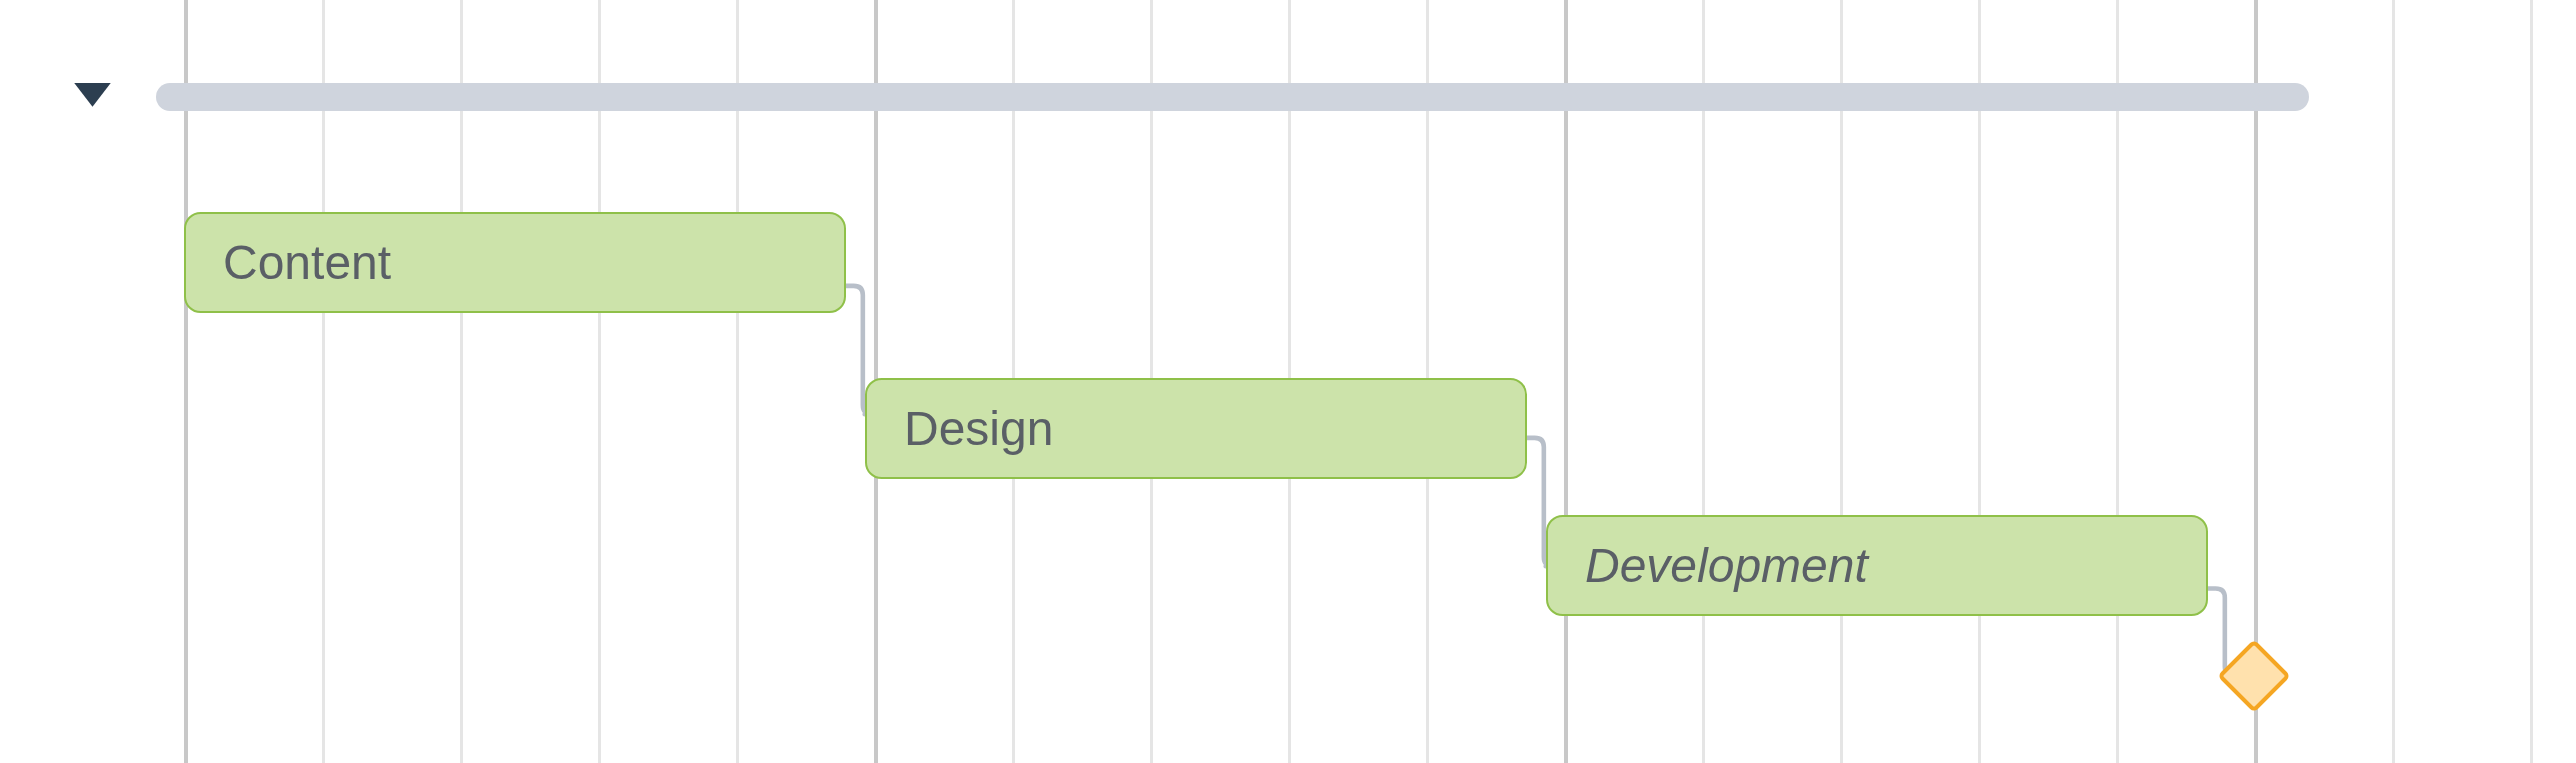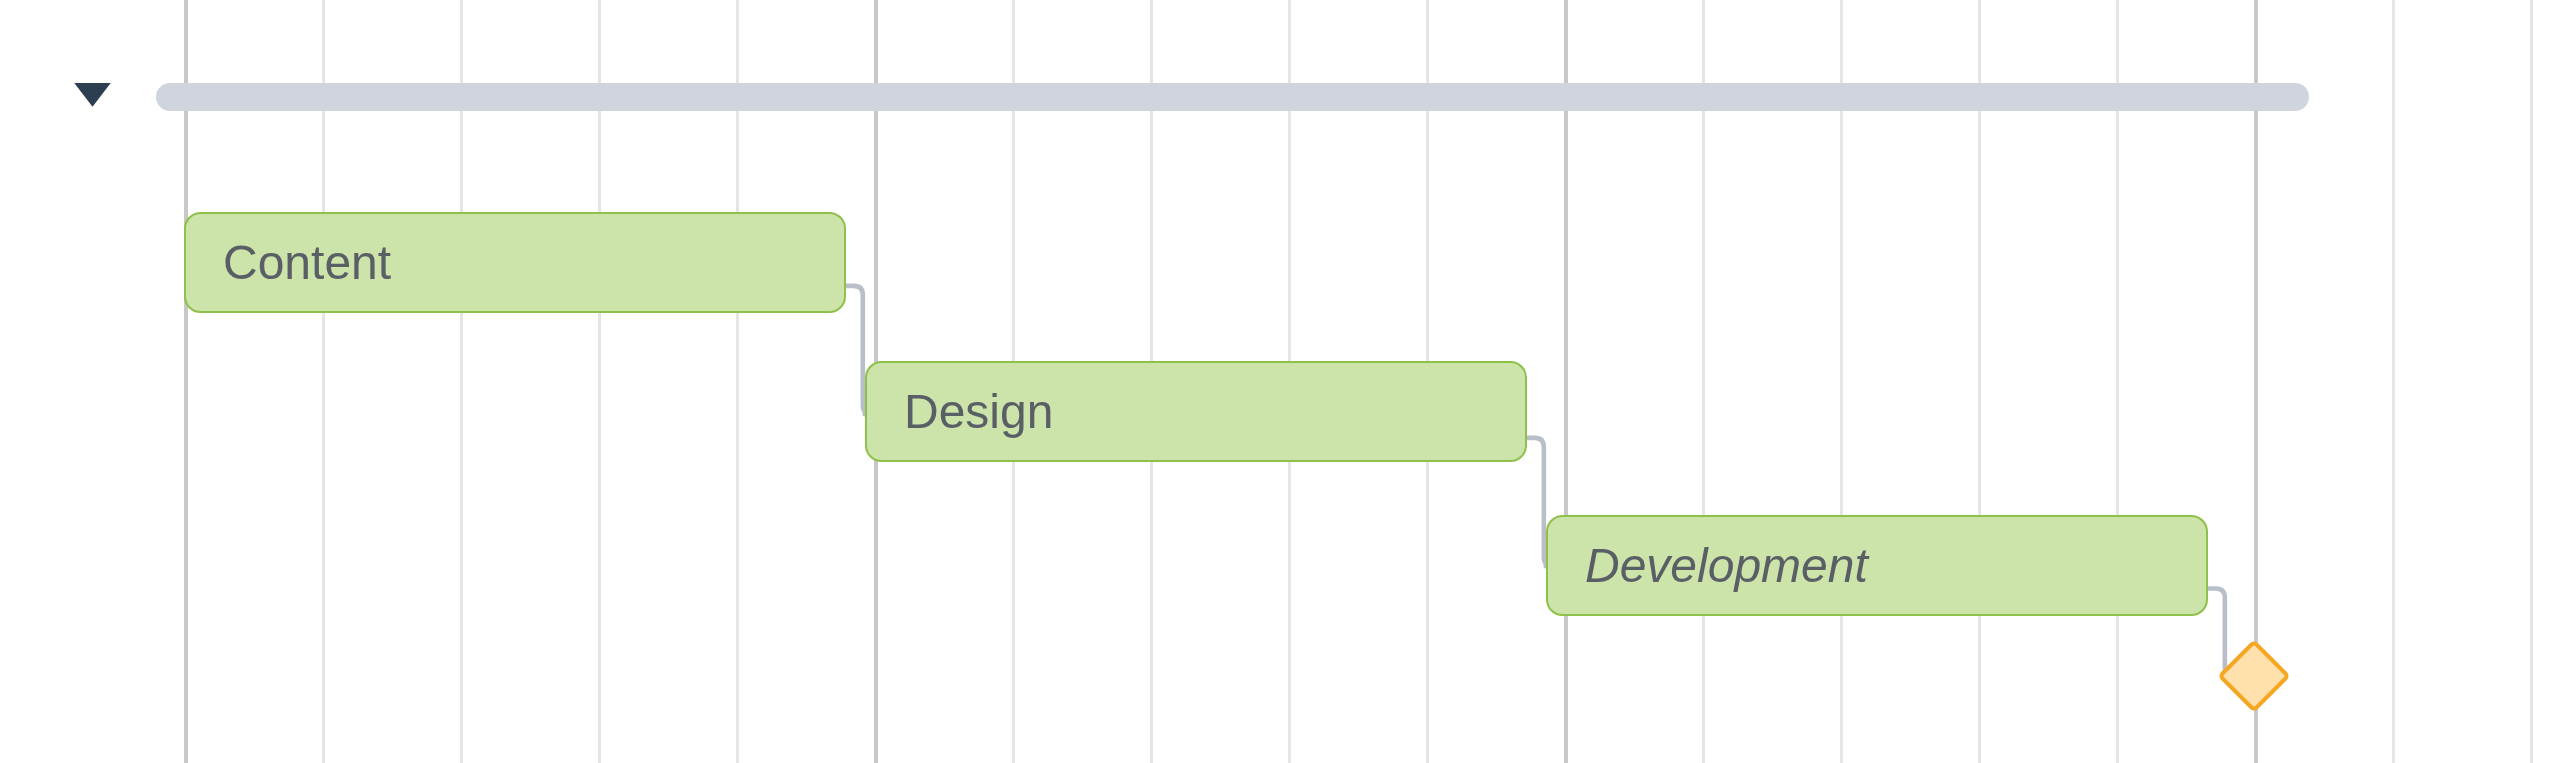--- a/index.html
+++ b/index.html
@@ -141,21 +141,21 @@
         <svg width="55" height="124" viewBox="0 0 60 135">
           <path d="M 20 20 L 28 20 Q 38 20 38 30 L 38 105 Q 38 115 48 115 L 40 115" fill="none" stroke="#b8bfc9" stroke-width="5" stroke-linecap="round"></path>
         </svg>
       </div>
     </div>
 
   <div id="task-holder">
       <div class="task-bar" style="left: 184px; top: 212px; width: 662px;">
         <span class="task-label">Content</span>
       </div>
-      <div class="task-bar" style="left: 865px; top: 361px; width: 662px;">
+      <div class="task-bar" style="left: 865px; top: 378px; width: 662px;">
         <span class="task-label">Design</span>
       </div>
       <div class="task-bar" style="left: 1546px; top: 515px; width: 662px; font-style: italic;">
         <span class="task-label">Development</span>
       </div>
     </div>
 
   <div class="milestone" id="milestone" style="left: 2254px; top: 676px; width: 52px; height: 52px;"></div>
 
 </div>

